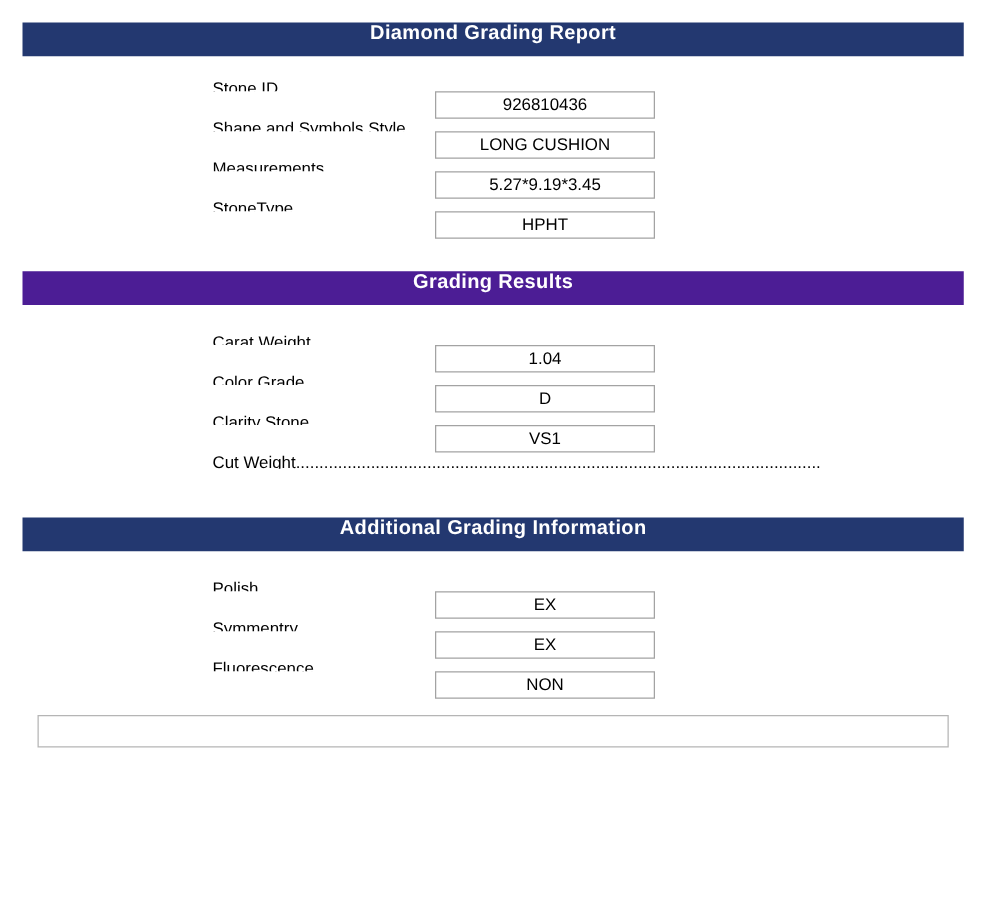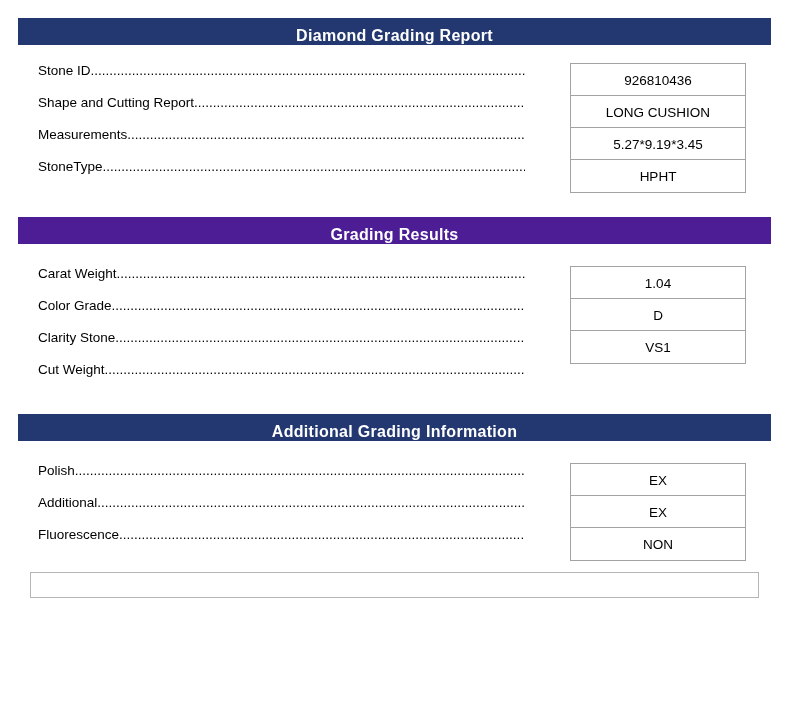--- a/index.html
+++ b/index.html
@@ -9,39 +9,41 @@
     color: #000000;
     font-family: "Liberation Sans", sans-serif;
     overflow: hidden;
   }
   .page { width: 789px; height: 727px; padding-top: 18px; }
 
   .bar {
     margin: 0 18px;
     height: 27px;
     display: flex;
-    align-items: flex-end;
+    align-items: flex-start;
     justify-content: center;
     color: #ffffff;
     font-weight: bold;
     font-size: 16px;
     letter-spacing: 0.3px;
   }
   .bar-navy { background: #233870; }
   .bar-gray { background: #4c1d95; }
 
   .mt-26 { margin-top: 26px; }
   .mt-22 { margin-top: 22px; }
   .mt-20 { margin-top: 20px; }
   .mt-18 { margin-top: 18px; }
 
   .row {
     height: 32px;
     display: flex;
+    align-items: center;
     padding-left: 38px;
+    flex-direction: column;
   }
   .label-area {
     width: 487px;
     display: flex;
     align-items: baseline;
     overflow: hidden;
     white-space: nowrap;
     font-size: 13.5px;
   }
   .label { flex: none; }
@@ -83,21 +85,21 @@
   <div class="rows mt-18">
     <div class="row">
       <div class="label-area">
         <span class="label">Stone ID</span>
         <span class="dots">........................................................................................................................................................................................................</span>
       </div>
       <div class="value-box">926810436</div>
     </div>
     <div class="row">
       <div class="label-area">
-        <span class="label">Shape and Cutting Report</span>
+        <span class="label">Shape and Symbols Style</span>
         <span class="dots">........................................................................................................................................................................................................</span>
       </div>
       <div class="value-box">LONG CUSHION</div>
     </div>
     <div class="row">
       <div class="label-area">
         <span class="label">Measurements</span>
         <span class="dots">........................................................................................................................................................................................................</span>
       </div>
       <div class="value-box">5.27*9.19*3.45</div>
@@ -153,21 +155,21 @@
   <div class="rows mt-22">
     <div class="row">
       <div class="label-area">
         <span class="label">Polish</span>
         <span class="dots">........................................................................................................................................................................................................</span>
       </div>
       <div class="value-box">EX</div>
     </div>
     <div class="row">
       <div class="label-area">
-        <span class="label">Additional</span>
+        <span class="label">Symmentry</span>
         <span class="dots">........................................................................................................................................................................................................</span>
       </div>
       <div class="value-box">EX</div>
     </div>
     <div class="row">
       <div class="label-area">
         <span class="label">Fluorescence</span>
         <span class="dots">........................................................................................................................................................................................................</span>
       </div>
       <div class="value-box">NON</div>

